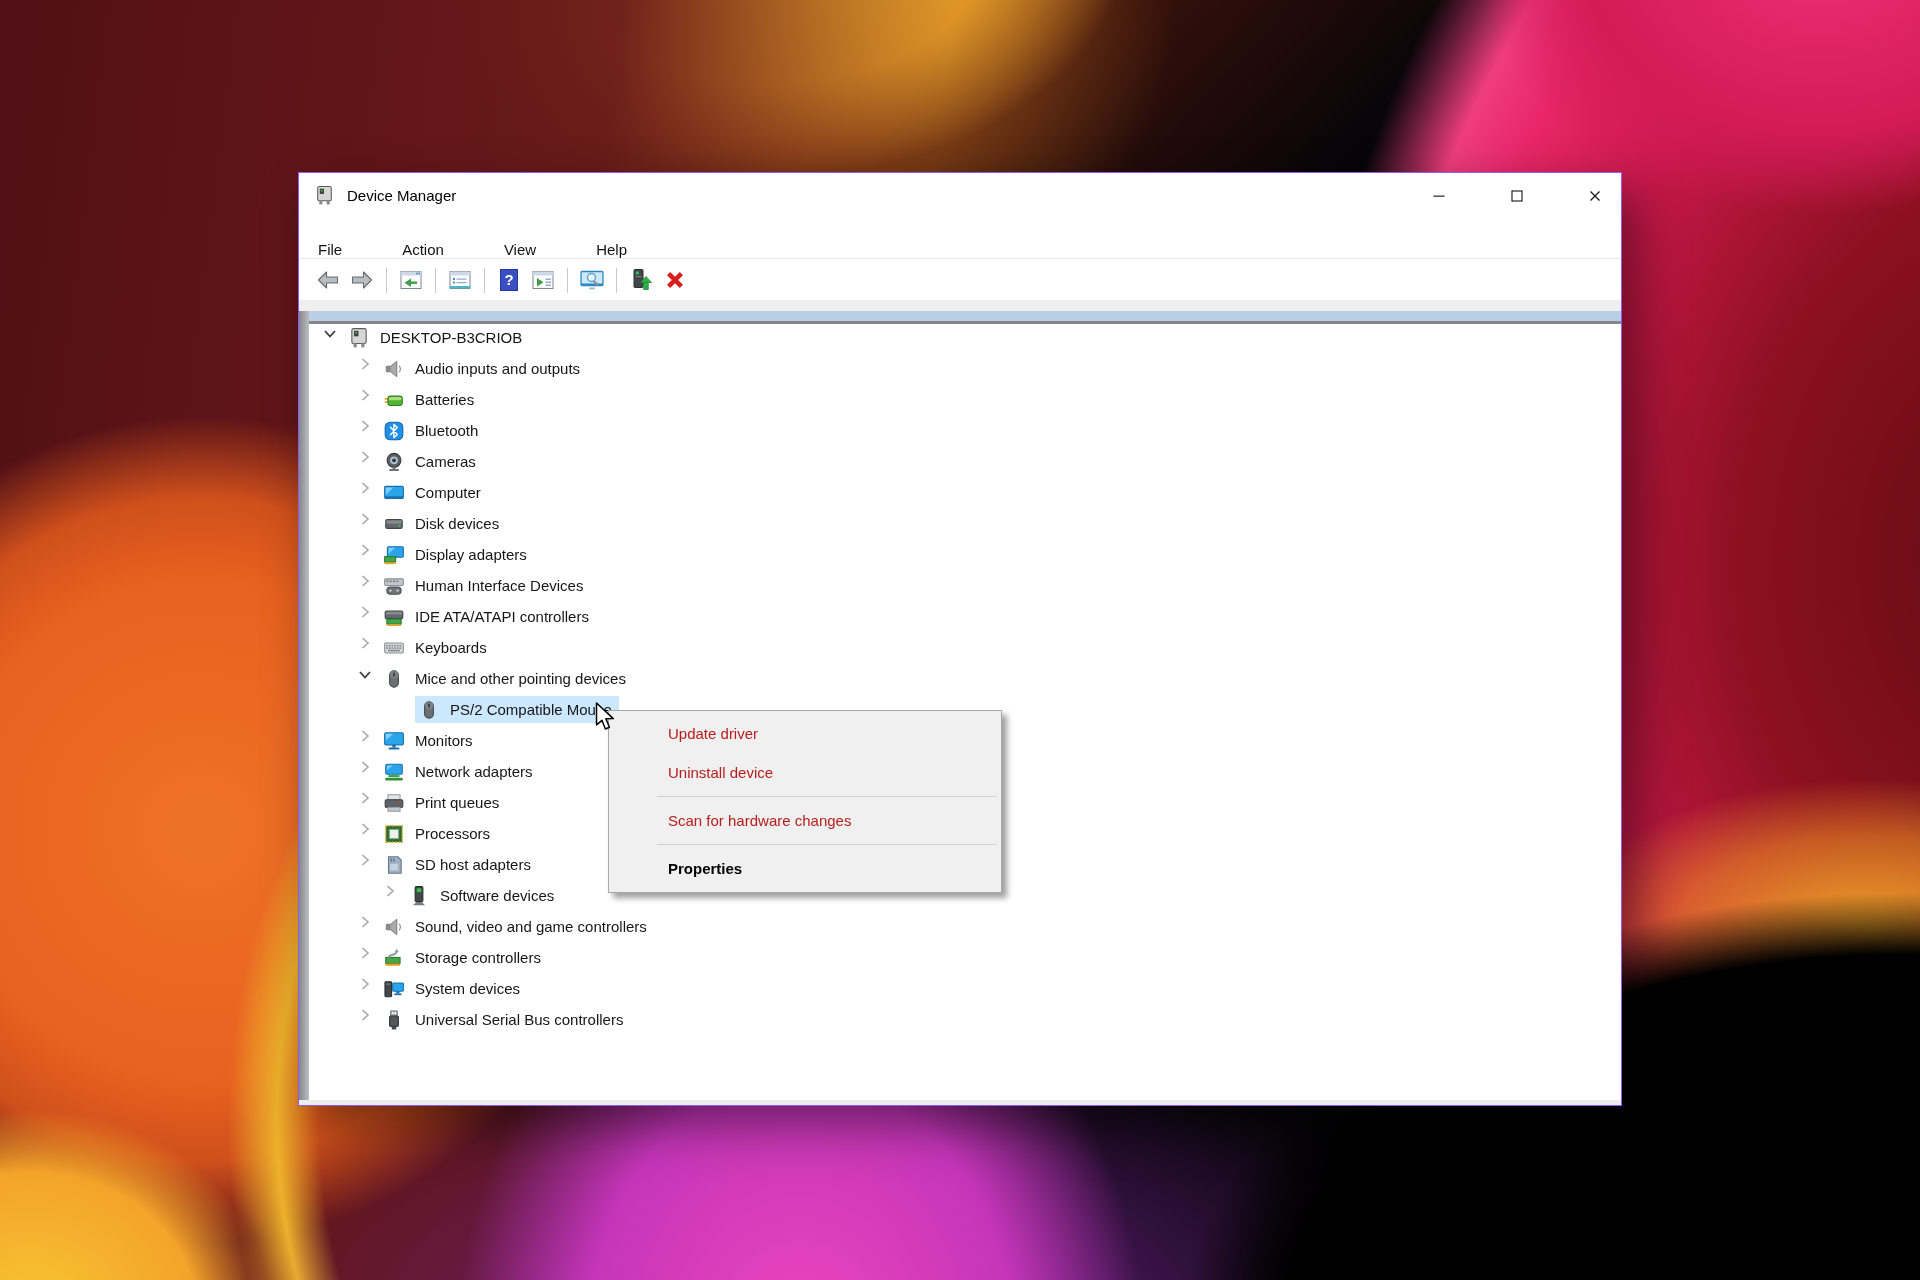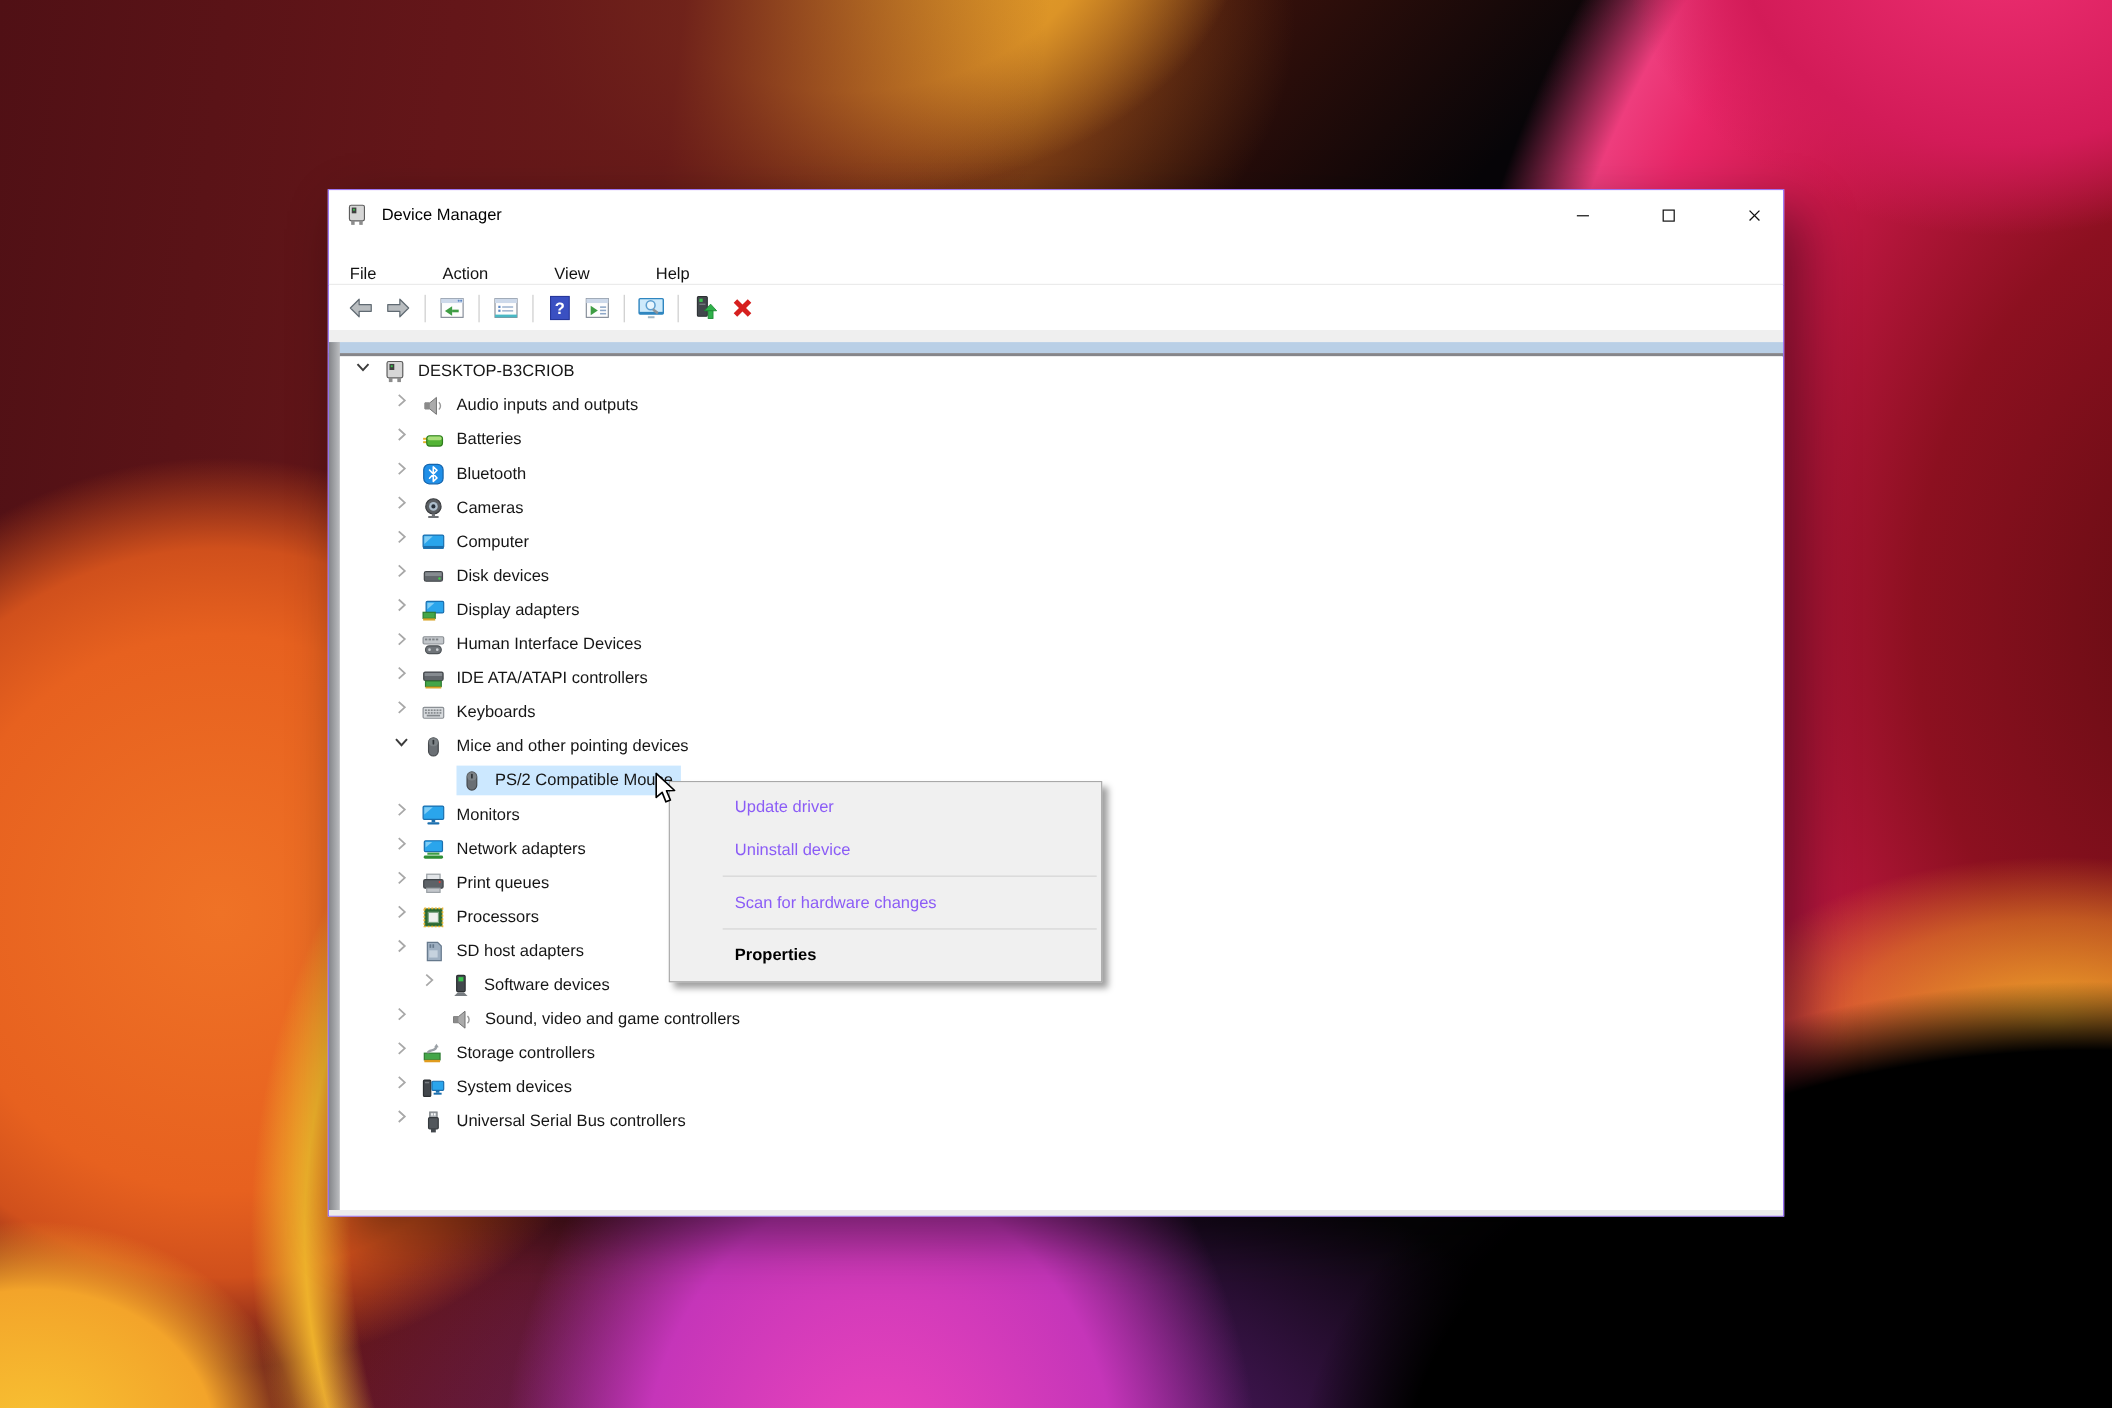--- a/index.html
+++ b/index.html
@@ -58,21 +58,21 @@
   .tree{position:absolute;left:10px;top:151px;right:1px;bottom:5px;background:#fff;overflow:hidden;}
   .trow{height:31px;display:flex;align-items:flex-start;font-size:15px;color:#161616;white-space:nowrap;box-sizing:border-box;}
   .chev{width:18px;height:18px;flex:0 0 18px;margin-right:6px;}
   .grp{display:flex;align-items:center;height:27px;padding:0 5px 0 3px;}
   .grp.selected{background:#cce8ff;}
   .ticon{width:22px;height:22px;flex:0 0 22px;margin-right:10px;}
   .tlabel{padding-right:2px;}
   .ctx{position:absolute;left:608px;top:710px;width:394px;height:183px;background:#f0f0f0;
     border:1px solid #a8a8a8;box-sizing:border-box;box-shadow:5px 5px 6px rgba(0,0,0,0.38);
     padding:3px 0;z-index:40;}
-  .ctx-item{height:39px;line-height:39px;padding-left:59px;font-size:15px;color:#8b5cf6;}
+  .ctx-item{height:39px;line-height:39px;padding-left:59px;font-size:15px;color:#b91c1c;}
   .ctx-item.bold{font-weight:bold;color:#000;}
   .ctx-sep{height:0;border-top:1px solid #d2d2d2;margin:4px 4px 4px 48px;}
   .cursor{position:absolute;left:594px;top:702px;width:26px;height:32px;z-index:99;}
 </style>
 </head>
 <body>
 
 <div class="window">
   <div class="titlebar">
     <span class="title-icon" id="titleIcon">
@@ -534,21 +534,21 @@
           <span class="ticon">
             <svg viewBox="0 0 20 20">
               <rect x="6.5" y="1.5" width="7" height="13.5" rx="1" fill="#42474c" stroke="#2b2f32"></rect>
               <rect x="8" y="3" width="4" height="3.5" fill="#39c24d"></rect>
               <polygon points="4.5,18.5 15.5,18.5 12.5,15.5 7.5,15.5" fill="#777c81"></polygon>
             </svg>
           </span>
           <span class="tlabel">Software devices</span>
         </span>
       </div>
-      <div class="trow" style="padding-left: 47px; gap: 26px;">
+      <div class="trow" style="padding-left: 47px;">
         <span class="chev">
           <svg viewBox="0 0 18 18">
             <polyline points="6.5,4 12,9 6.5,14" fill="none" stroke="#a8a8a8" stroke-width="1.6"></polyline>
           </svg>
         </span>
         <span class="grp">
           <span class="ticon">
             <svg viewBox="0 0 20 20">
               <polygon points="3,7.5 7,7.5 12.5,3 12.5,17 7,12.5 3,12.5" fill="#ababab" stroke="#6e6e6e" stroke-width="0.8"></polygon>
               <rect x="3" y="7.5" width="4" height="5" fill="#8a8a8a"></rect>

